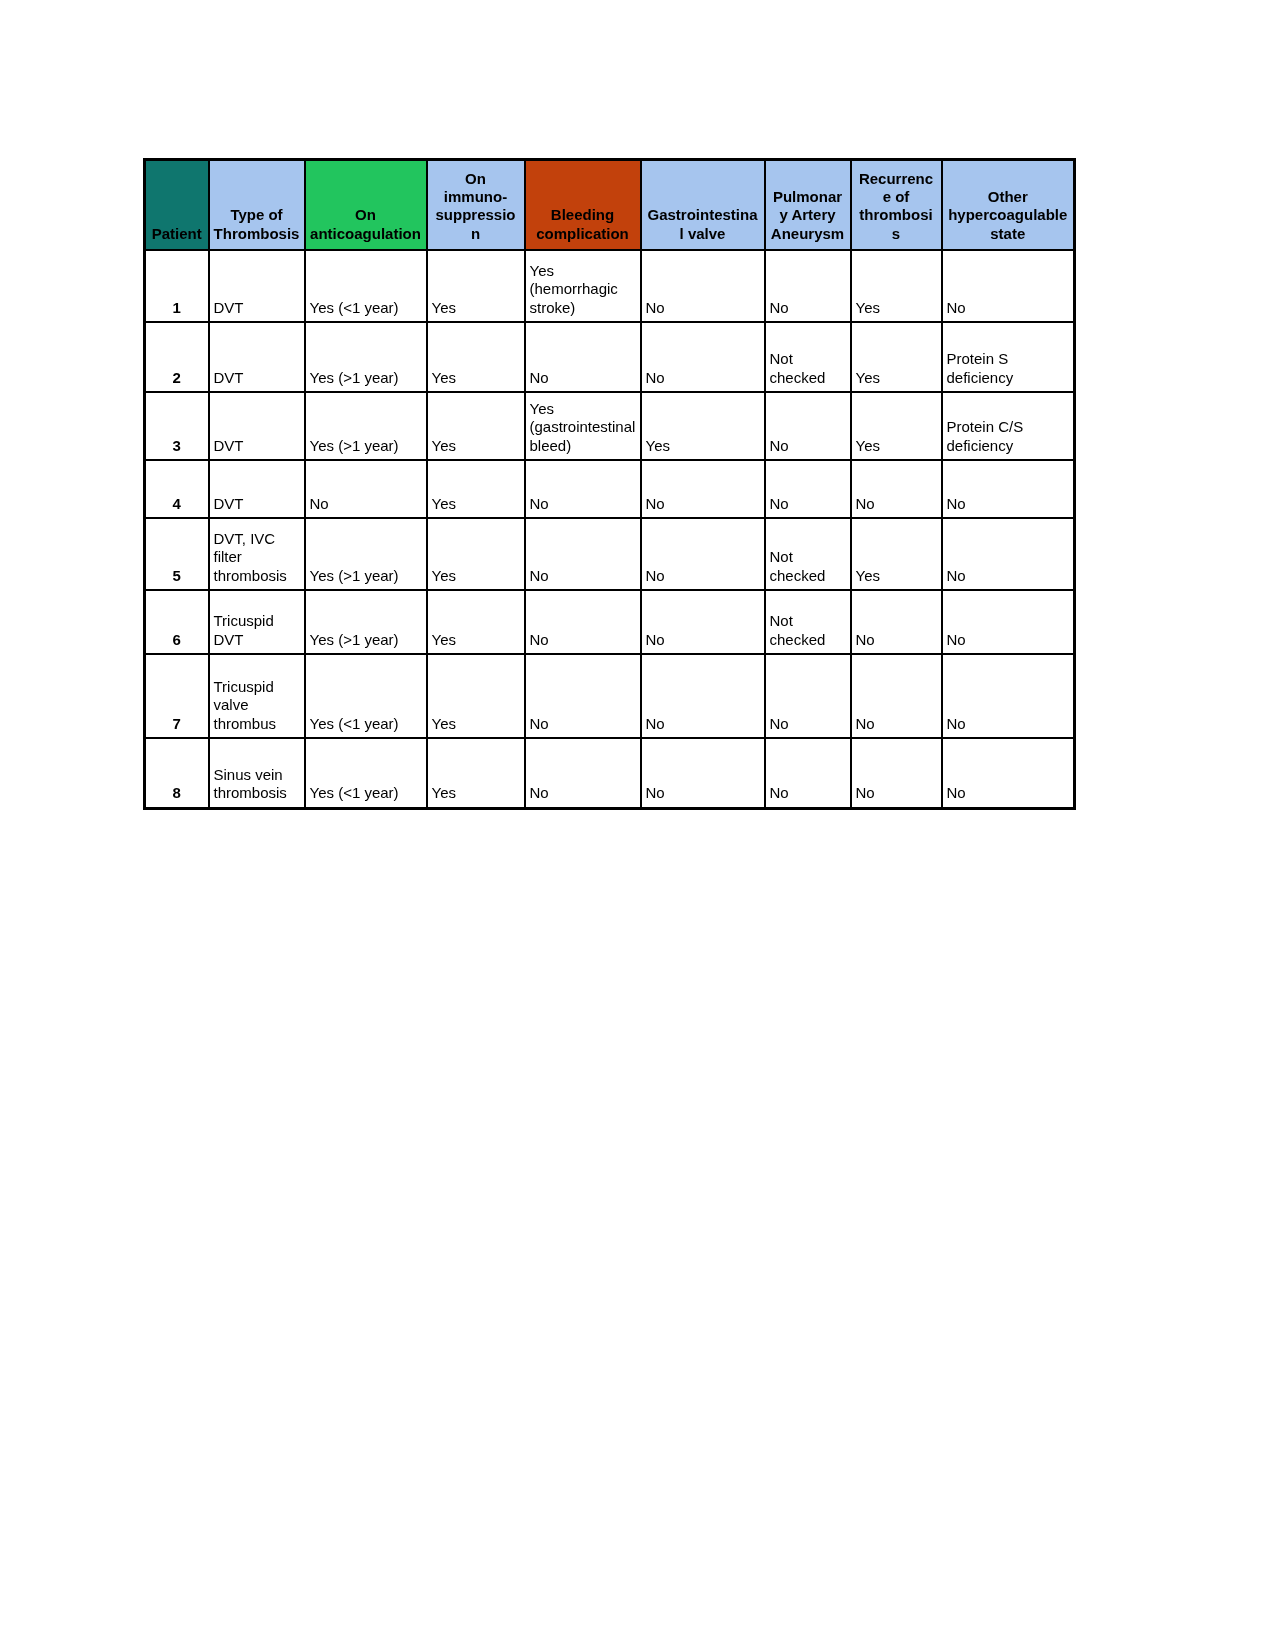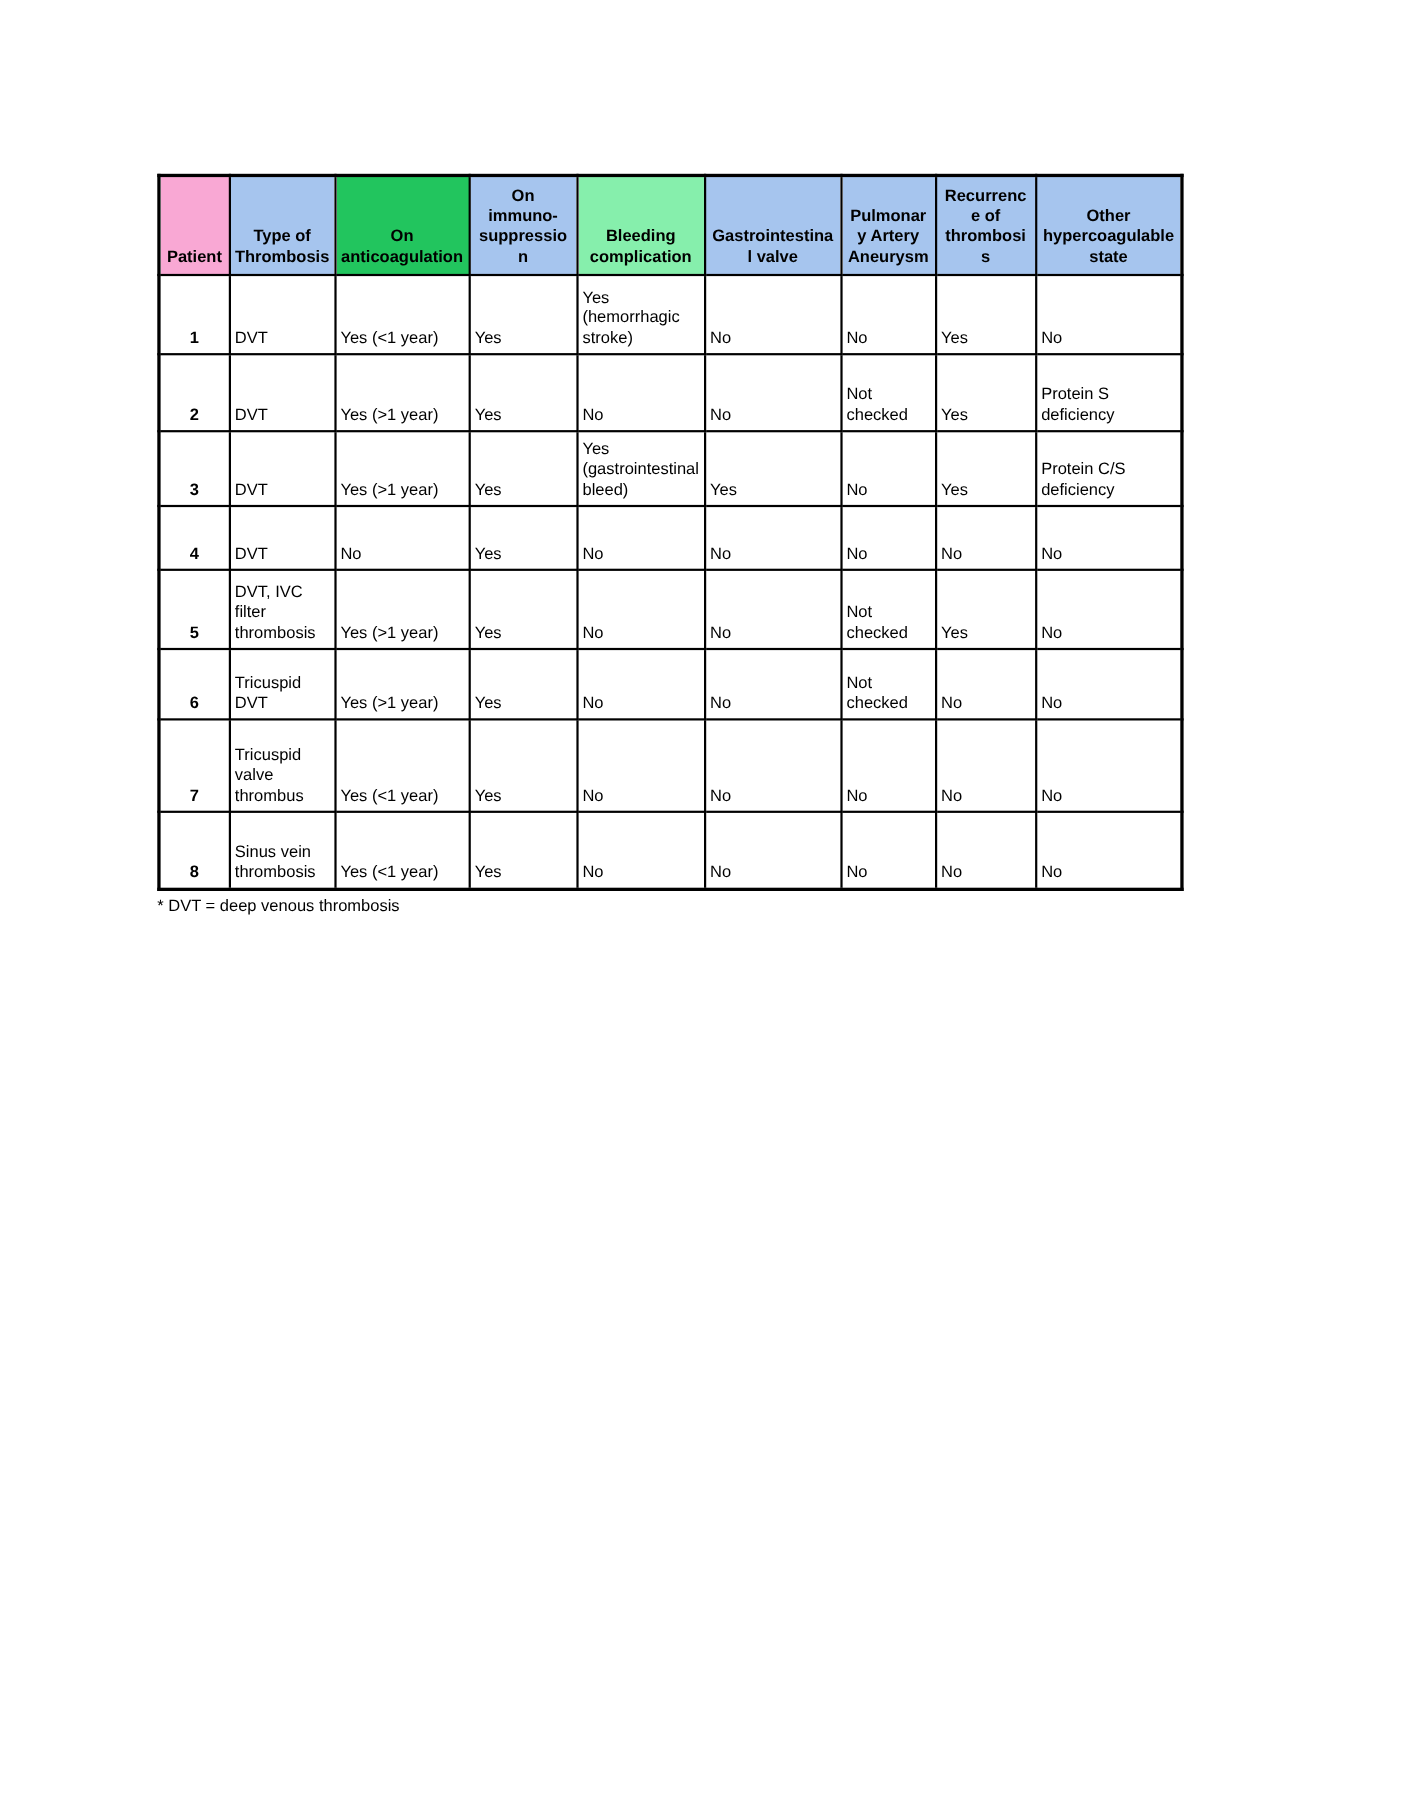--- a/index.html
+++ b/index.html
@@ -93,25 +93,25 @@
           <col class="c2">
           <col class="c3">
           <col class="c4">
         <col class="c5">
           <col class="c6">
           <col class="c7">
           <col class="c8">
       </colgroup>
       <thead>
         <tr id="header-row">
-            <th style="background: #f9a8d4;">Patient</th>
+            <th style="background: #0f766e;">Patient</th>
             <th style="background: rgb(166, 197, 238);">Type of Thrombosis</th>
             <th style="background: #22c55e;">On anticoagulation</th>
             <th style="background: rgb(166, 197, 238);">On immuno-suppression</th>
-            <th style="background: #86efac;">Bleeding complication</th>
+            <th style="background: #c2410c;">Bleeding complication</th>
             <th style="background: rgb(166, 197, 238);">Gastrointestinal valve</th>
             <th style="background: rgb(166, 197, 238);">Pulmonary Artery Aneurysm</th>
             <th style="background: rgb(166, 197, 238);">Recurrence of thrombosis</th>
             <th style="background: rgb(166, 197, 238);">Other hypercoagulable state</th>
           </tr>
       </thead>
       <tbody id="table-body">
           <tr>
             <td class="patient-col">1</td>
             <td>DVT</td>
@@ -195,15 +195,14 @@
             <td>Yes (&lt;1 year)</td>
             <td>Yes</td>
             <td>No</td>
             <td>No</td>
             <td>No</td>
             <td>No</td>
             <td>No</td>
           </tr>
         </tbody>
     </table>
-    <div class="footnote">* DVT = deep venous thrombosis</div>
   </div>
 </div>
 
 </body></html>

